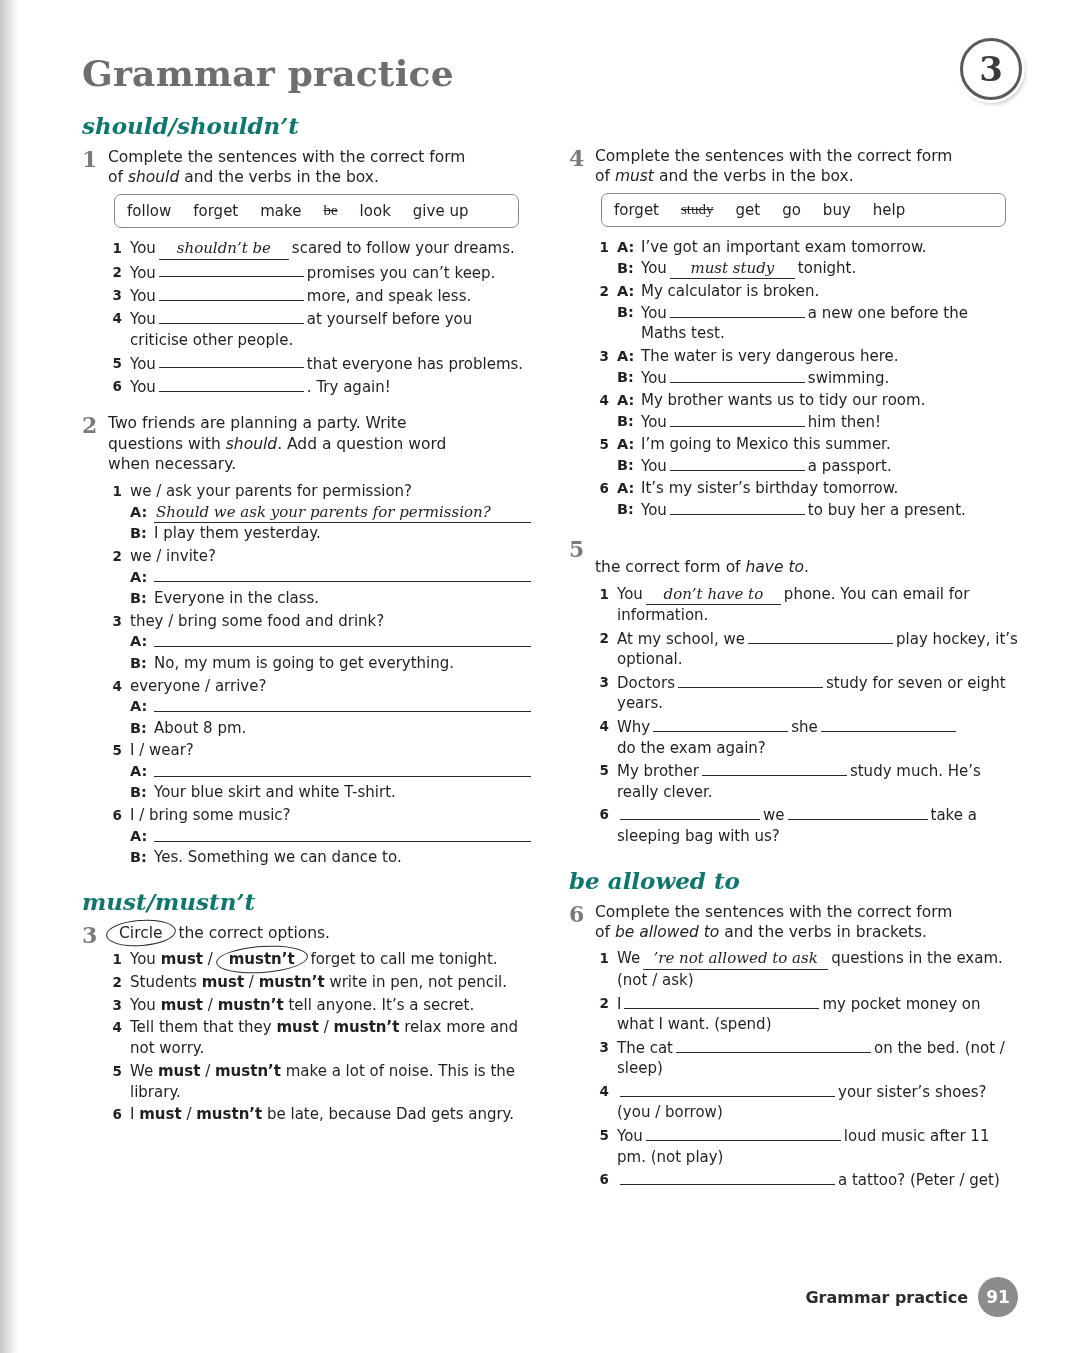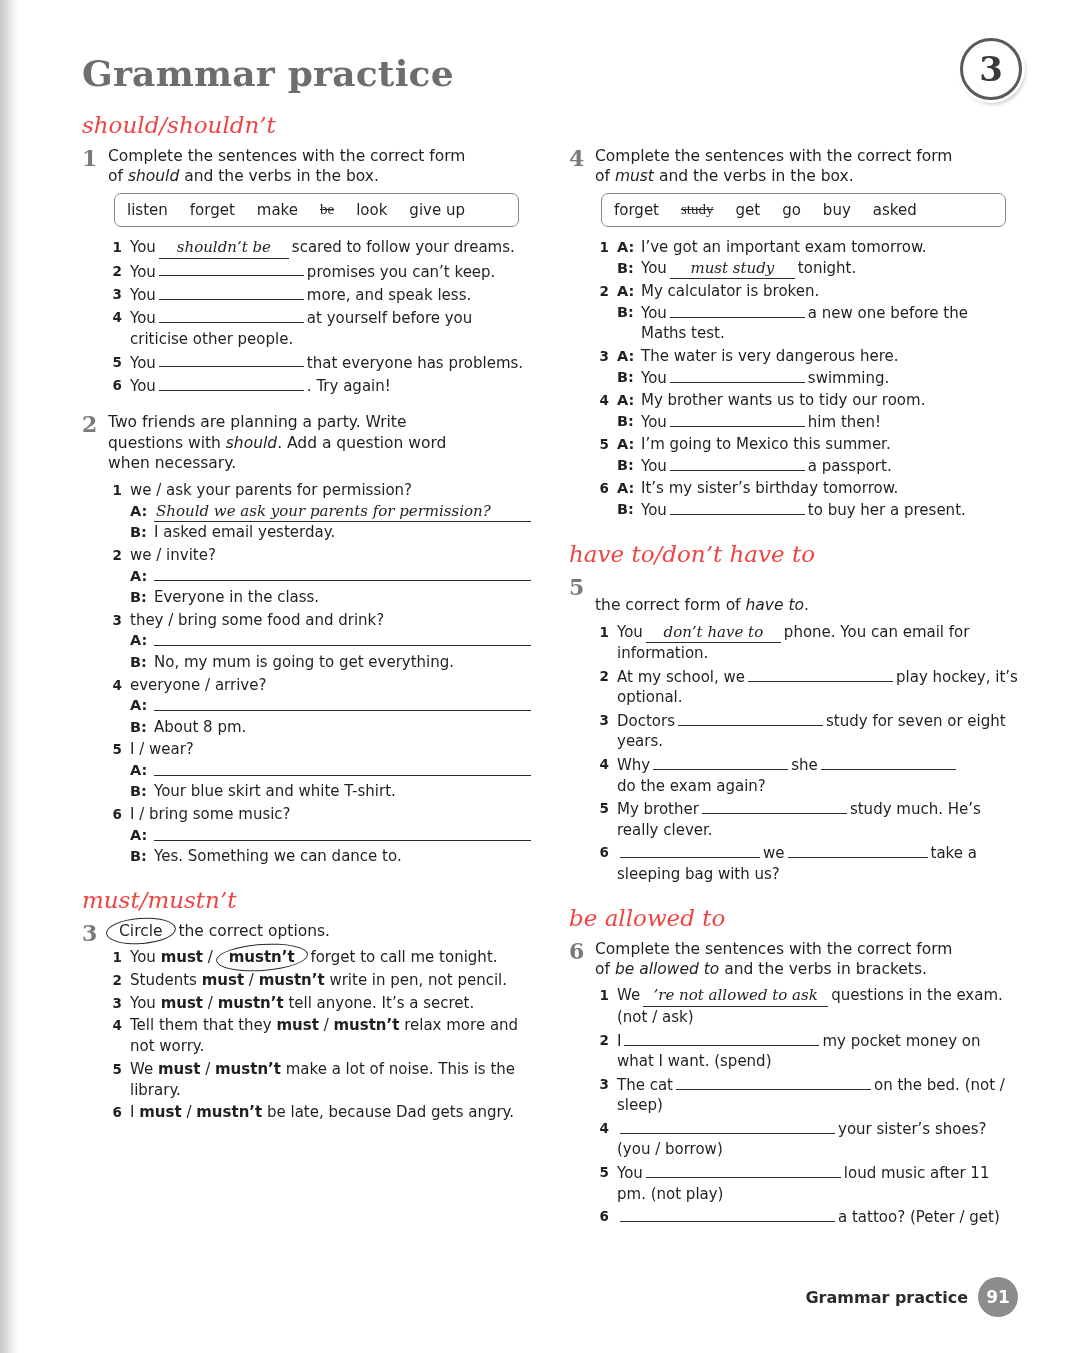--- a/index.html
+++ b/index.html
@@ -47,23 +47,23 @@
     display: flex;
     gap: 38px;
   }
   .col { width: 452px; }
   .col-left { width: 452px; }
   .col-right { width: 452px; }
 
   h2.section {
     font-family: "DejaVu Serif", serif;
     font-style: italic;
-    font-weight: normal;
+    font-weight: bold;
     font-size: 23px;
-    color: #ef4444;
+    color: #0f766e;
     margin: 18px 0 8px 0;
   }
   h2.section.first { margin-top: 2px; }
 
   .exercise { margin-bottom: 14px; display: flex; }
   .ex-num {
     font-family: "DejaVu Serif", serif;
     font-weight: bold;
     font-size: 22px;
     color: #7a7a7a;
@@ -209,21 +209,21 @@
       <h2 class="section first">should/shouldn’t</h2>
 
       <div class="exercise">
         <div class="ex-num">1</div>
         <div class="ex-body">
           <div class="ex-rubric">
             <span>Complete the sentences with the correct form</span><br>
             <span>of </span><i>should</i><span> and the verbs in the box.</span>
           </div>
           <div class="wordbox">
-            <span>listen</span>
+            <span>follow</span>
             <span>forget</span>
             <span>make</span>
             <span class="struck">be</span>
             <span>look</span>
             <span>give up</span>
           </div>
           <ol class="items">
             <li>
                 <span class="n">1</span>
                 <span class="txt"><span>You</span><span class="answer" style="width:130px">shouldn’t be</span><span>scared to follow your dreams.</span></span>
@@ -264,21 +264,21 @@
             <li>
                 <span class="n">1</span>
                 <span class="txt">
               <span>we / ask your parents for permission?</span>
               <div class="sub">
                     <span class="lbl">A:</span>
                     <span class="val"><span class="answer-long">Should we ask your parents for permission?</span></span>
                   </div>
               <div class="sub">
                     <span class="lbl">B:</span>
-                    <span class="val">I asked email yesterday.</span>
+                    <span class="val">I play them yesterday.</span>
                   </div>
             </span>
               </li>
             <li>
                 <span class="n">2</span>
                 <span class="txt">
               <span>we / invite?</span>
               <div class="sub">
                     <span class="lbl">A:</span>
                     <span class="val"><span class="longline"></span></span>
@@ -396,21 +396,21 @@
           <div class="ex-rubric">
             <span>Complete the sentences with the correct form</span><br>
             <span>of </span><i>must</i><span> and the verbs in the box.</span>
           </div>
           <div class="wordbox">
             <span>forget</span>
             <span class="struck">study</span>
             <span>get</span>
             <span>go</span>
             <span>buy</span>
-            <span>asked</span>
+            <span>help</span>
           </div>
           <ol class="items">
             <li>
                 <span class="n">1</span>
                 <span class="txt">
               <div class="sub">
                     <span class="lbl">A:</span>
                     <span class="val">I’ve got an important exam tomorrow.</span>
                   </div>
               <div class="sub">
@@ -481,21 +481,20 @@
               <div class="sub">
                     <span class="lbl">B:</span>
                     <span class="val"><span>You</span><span class="blank" style="width:135px"></span><span>to buy her a present.</span></span>
                   </div>
             </span>
               </li>
           </ol>
         </div>
       </div>
 
-      <h2 class="section">have to/don’t have to</h2>
 
       <div class="exercise">
         <div class="ex-num">5</div>
         <div class="ex-body">
           <div class="ex-rubric">
             <br>
             <span>the correct form of </span><i>have to</i><span>.</span>
           </div>
           <ol class="items">
             <li>

